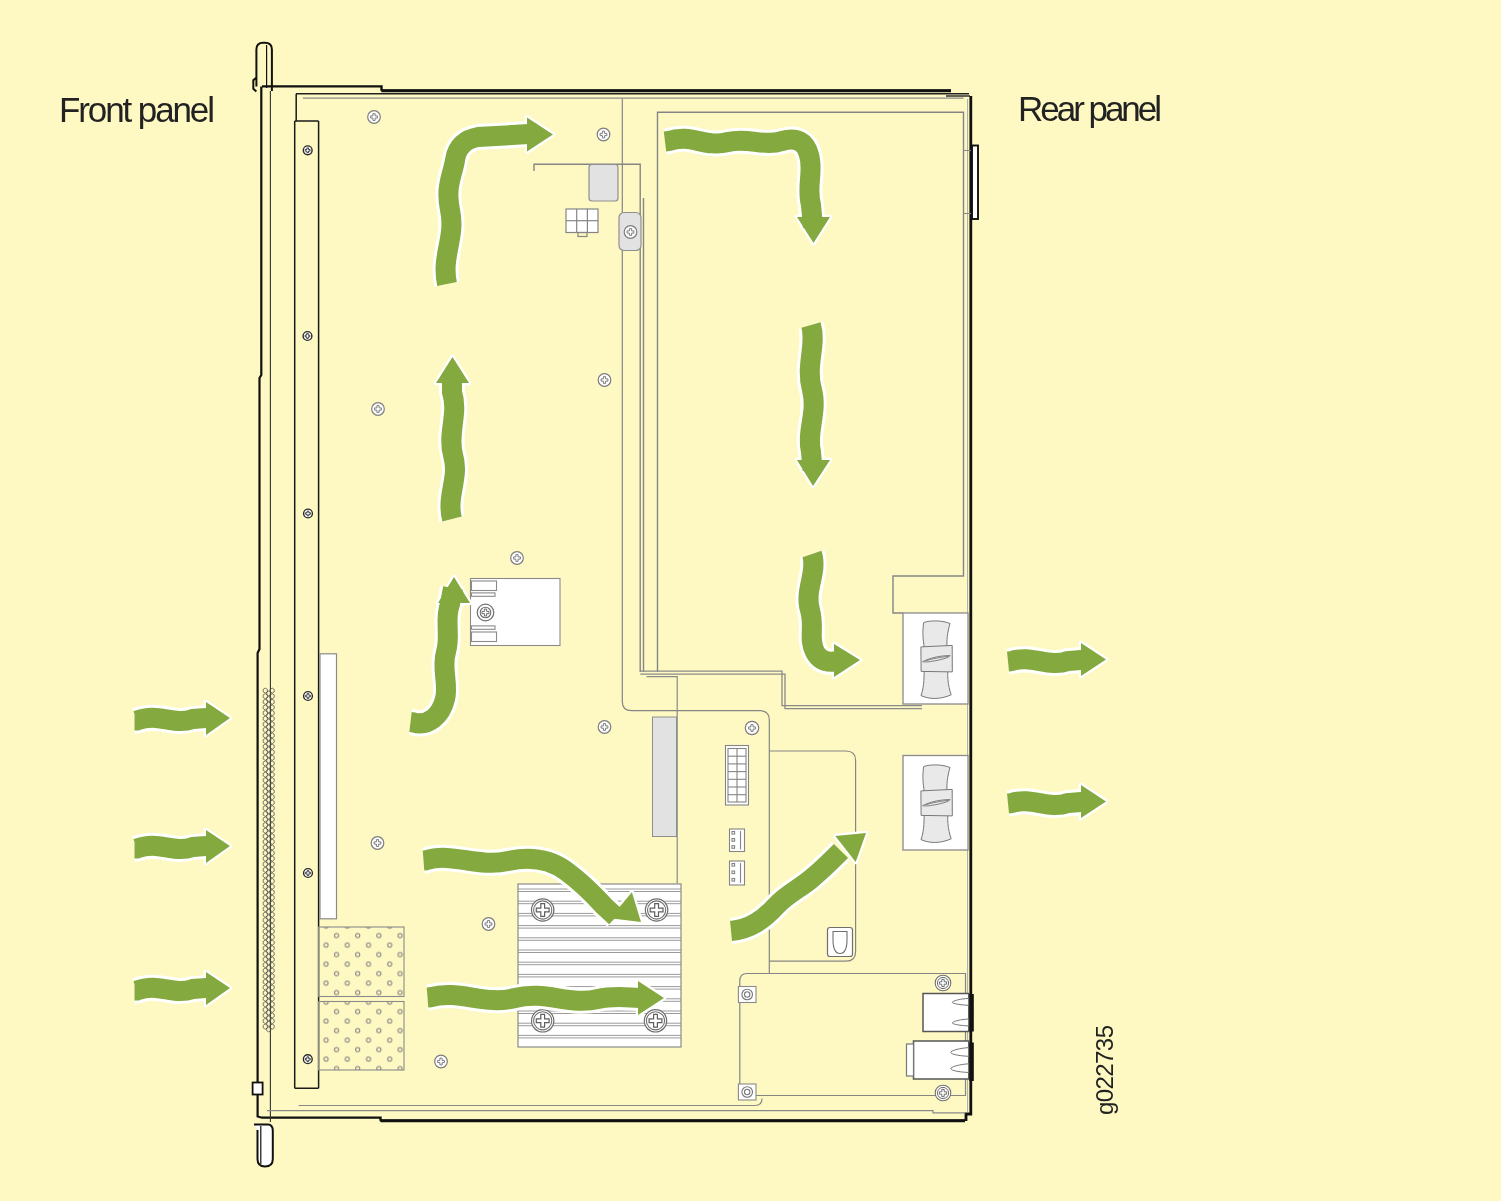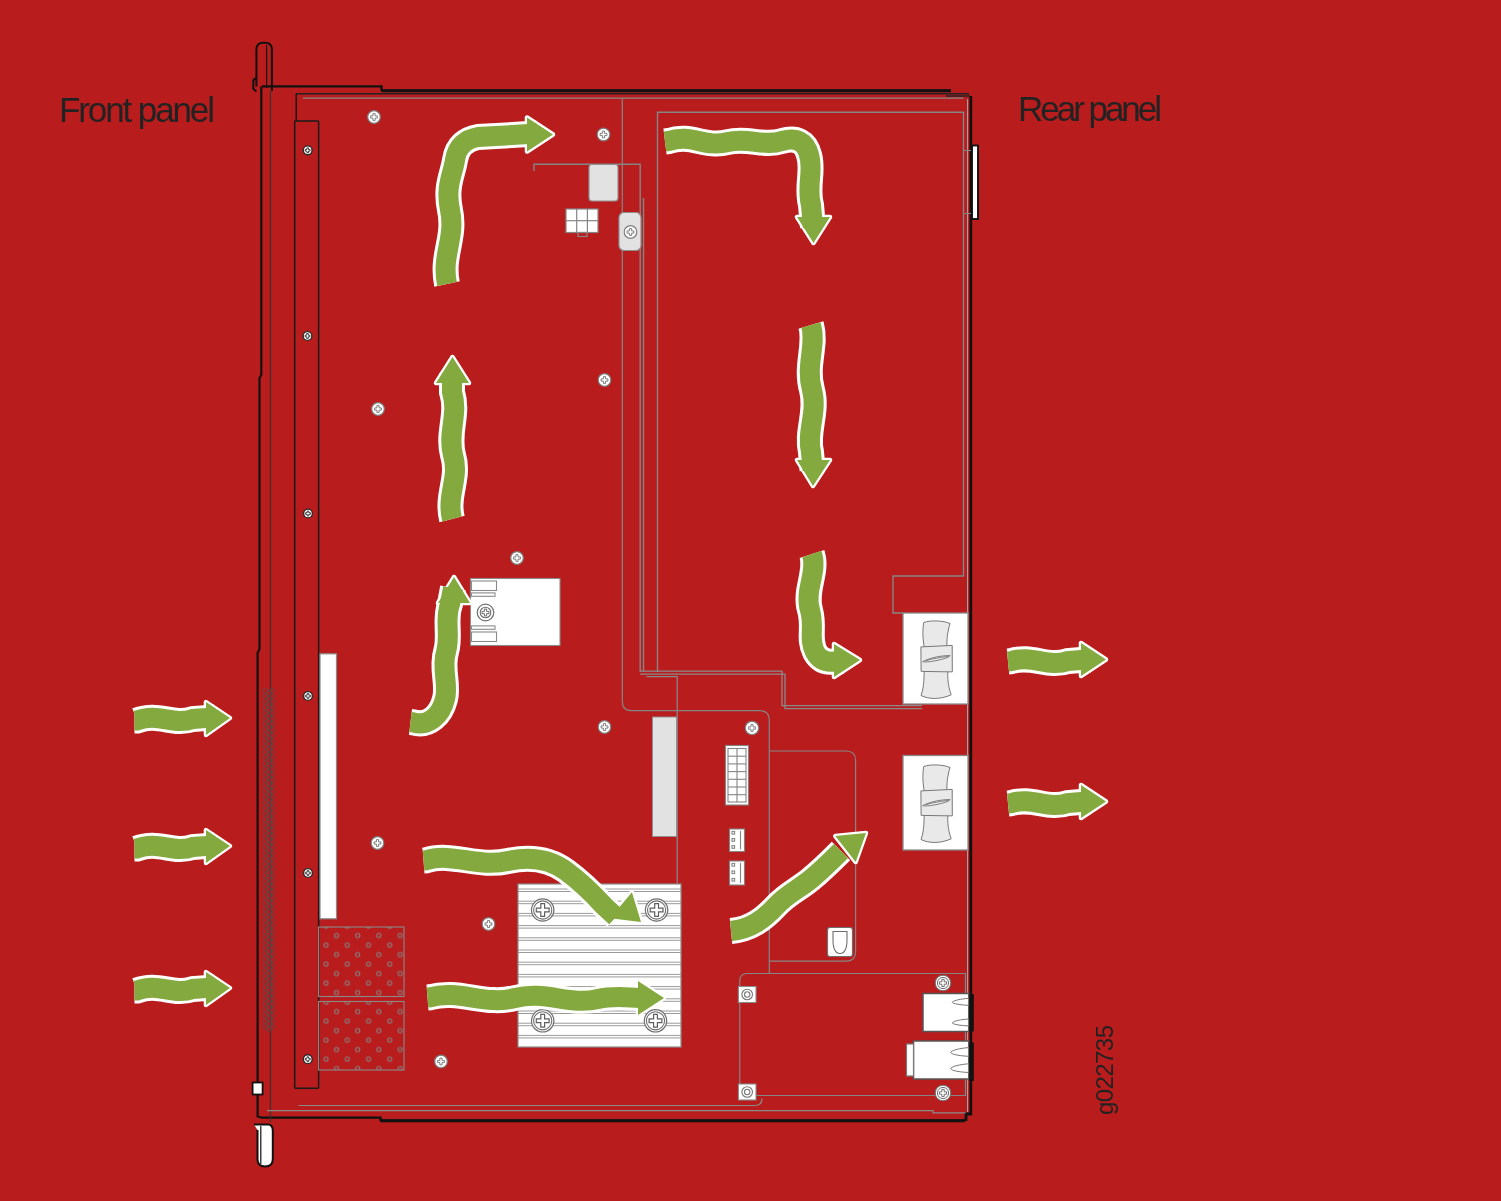--- a/index.html
+++ b/index.html
@@ -1,16 +1,16 @@
 <!DOCTYPE html>
 <html><head>
 <meta charset="utf-8">
 <style>
   html,body{margin:0;padding:0;background:#fff;}
-  #page{position:relative;width:1501px;height:1201px;background:#b91c1c;overflow:hidden;
+  #page{position:relative;width:1501px;height:1201px;background:#fef9c3;overflow:hidden;
         font-family:"Liberation Sans",sans-serif;text-align:right;}
   svg{position:absolute;left:0;top:0;}
   .ac{fill:none;stroke:#fff;stroke-width:26;stroke-linecap:butt;}
   .ab{fill:none;stroke:#84a93e;stroke-width:20;stroke-linecap:butt;}
   .ahc{fill:#fff;stroke:#fff;stroke-width:4.5;stroke-linejoin:round;}
   .ahf{fill:#84a93e;}
 </style>
 </head>
 <body>
 <div id="page">

